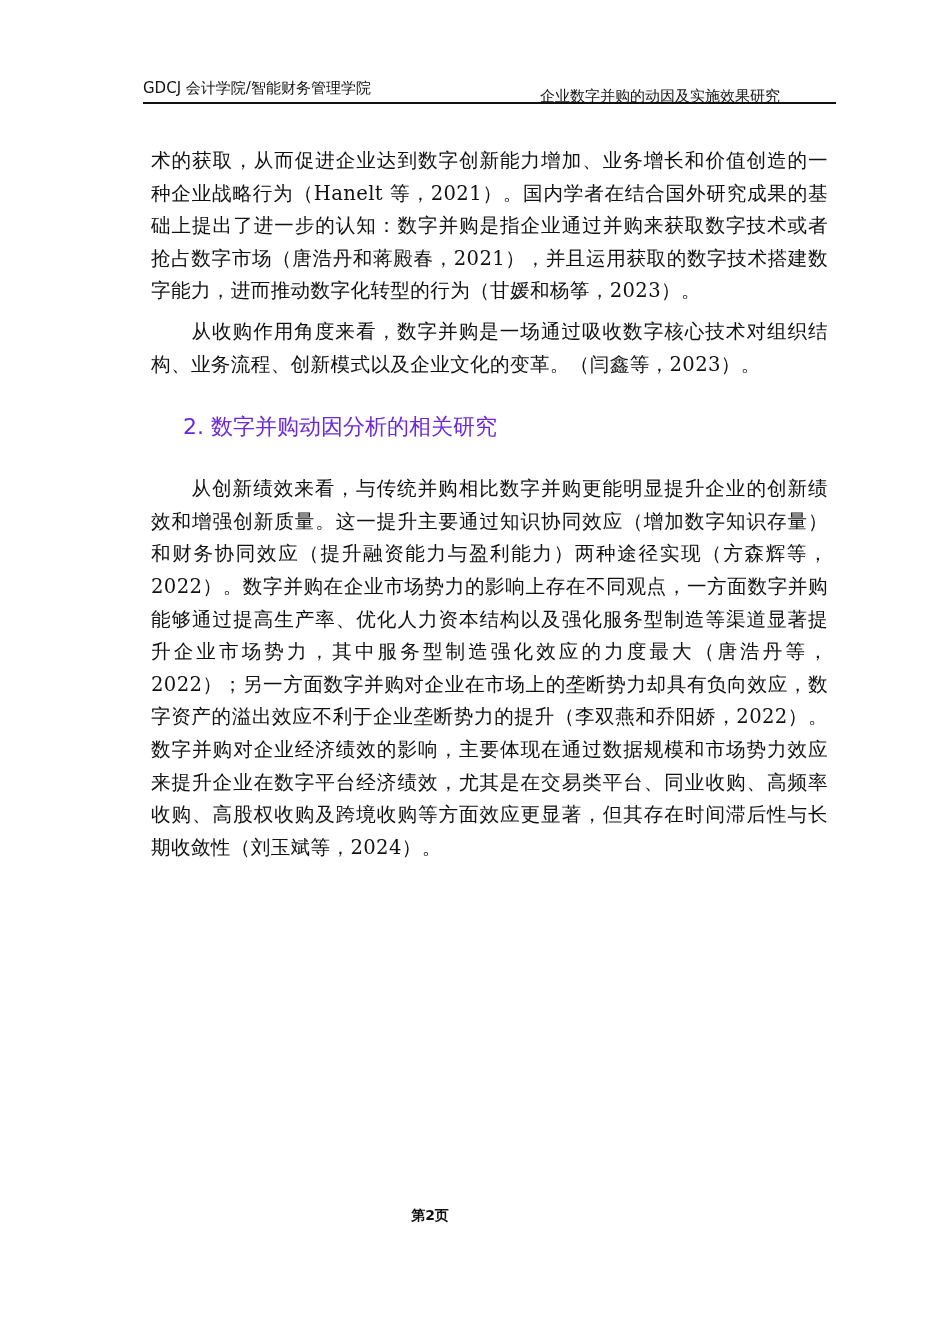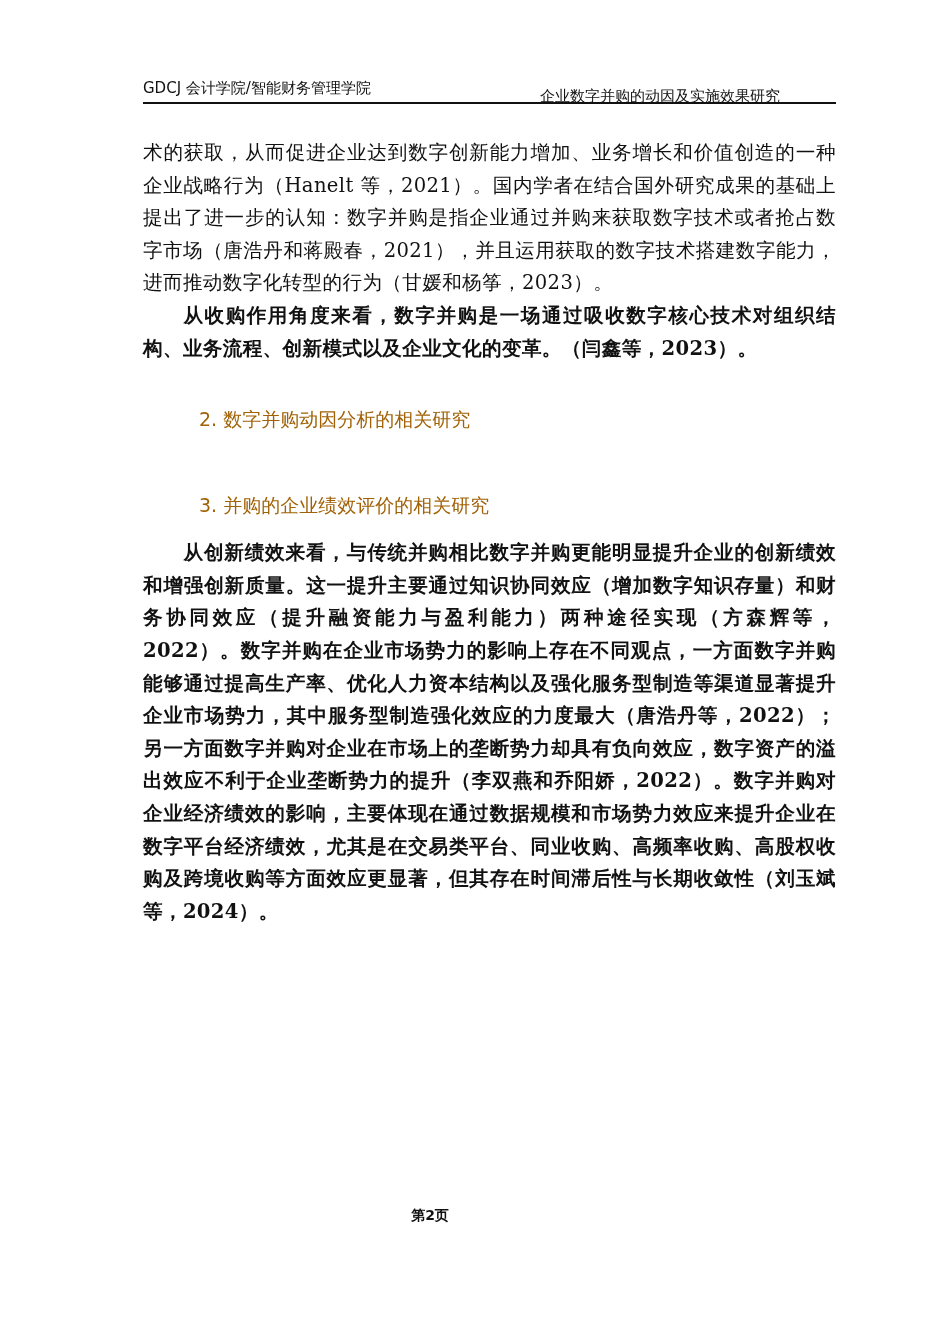--- a/index.html
+++ b/index.html
@@ -4,40 +4,39 @@
 <style>
   html, body { margin:0; padding:0; background:#ffffff; }
   body { width:950px; height:1344px; position:relative; overflow:hidden;
          font-family:"DejaVu Serif","Liberation Serif",serif; color:#111; }
   .page-header { position:absolute; left:143px; top:78px; width:693px; height:24px;
                  border-bottom:2.5px solid #111; font-family:"DejaVu Sans","Liberation Sans",sans-serif;
                  font-size:15px; color:#111; }
   .page-header .left { position:absolute; left:0; top:1px; }
   .page-header .right { position:absolute; right:56px; top:1px;margin-top:8px; }
   .content { position:absolute; left:143px; top:137px; width:693px; }
-  p.body { margin:0; font-size:19.6px; line-height:32.6px; text-align:justify;
+  p.body { margin:8px; font-size:19.6px; line-height:32.6px; text-align:justify;
            text-align-last:left; letter-spacing:0.35px; }
-  p.indent { text-indent:40.5px;font-weight:bold; }
-  h2.section { margin:16px; font-family:"DejaVu Sans","Liberation Sans",sans-serif; font-weight:normal;
-               font-size:19px; line-height:32px; padding-left:40px; color:#a16207; }
+  p.indent { text-indent:40.5px; }
+  h2.section { margin:0; font-family:"DejaVu Sans","Liberation Sans",sans-serif; font-weight:normal;
+               font-size:22px; line-height:32px; padding-left:40px; color:#6d28d9; }
   .gap { height:22px; }
   .page-footer { position:absolute; left:0; width:860px; top:1207px; text-align:center;
                  font-family:"DejaVu Sans","Liberation Sans",sans-serif; font-size:14px; font-weight:bold; color:#111; }
 </style>
 </head>
 <body>
 
 <div class="page-header">
   <span class="left">GDCJ 会计学院/智能财务管理学院</span>
   <span class="right">企业数字并购的动因及实施效果研究</span>
 </div>
 
 <div class="content">
   <p class="body">术的获取，从而促进企业达到数字创新能力增加、业务增长和价值创造的一种企业战略行为（Hanelt 等，2021）。国内学者在结合国外研究成果的基础上提出了进一步的认知：数字并购是指企业通过并购来获取数字技术或者抢占数字市场（唐浩丹和蒋殿春，2021），并且运用获取的数字技术搭建数字能力，进而推动数字化转型的行为（甘媛和杨筝，2023）。</p>
   <p class="body indent">从收购作用角度来看，数字并购是一场通过吸收数字核心技术对组织结构、业务流程、创新模式以及企业文化的变革。（闫鑫等，2023）。</p>
   <div class="gap"></div>
   <h2 class="section">2. 数字并购动因分析的相关研究</h2>
   <div class="gap"></div>
-  <h2 class="section">3. 并购的企业绩效评价的相关研究</h2>
   <p class="body indent">从创新绩效来看，与传统并购相比数字并购更能明显提升企业的创新绩效和增强创新质量。这一提升主要通过知识协同效应（增加数字知识存量）和财务协同效应（提升融资能力与盈利能力）两种途径实现（方森辉等，2022）。数字并购在企业市场势力的影响上存在不同观点，一方面数字并购能够通过提高生产率、优化人力资本结构以及强化服务型制造等渠道显著提升企业市场势力，其中服务型制造强化效应的力度最大（唐浩丹等，2022）；另一方面数字并购对企业在市场上的垄断势力却具有负向效应，数字资产的溢出效应不利于企业垄断势力的提升（李双燕和乔阳娇，2022）。数字并购对企业经济绩效的影响，主要体现在通过数据规模和市场势力效应来提升企业在数字平台经济绩效，尤其是在交易类平台、同业收购、高频率收购、高股权收购及跨境收购等方面效应更显著，但其存在时间滞后性与长期收敛性（刘玉斌等，2024）。</p>
 </div>
 
 <div class="page-footer">第2页</div>
 
 </body></html>

